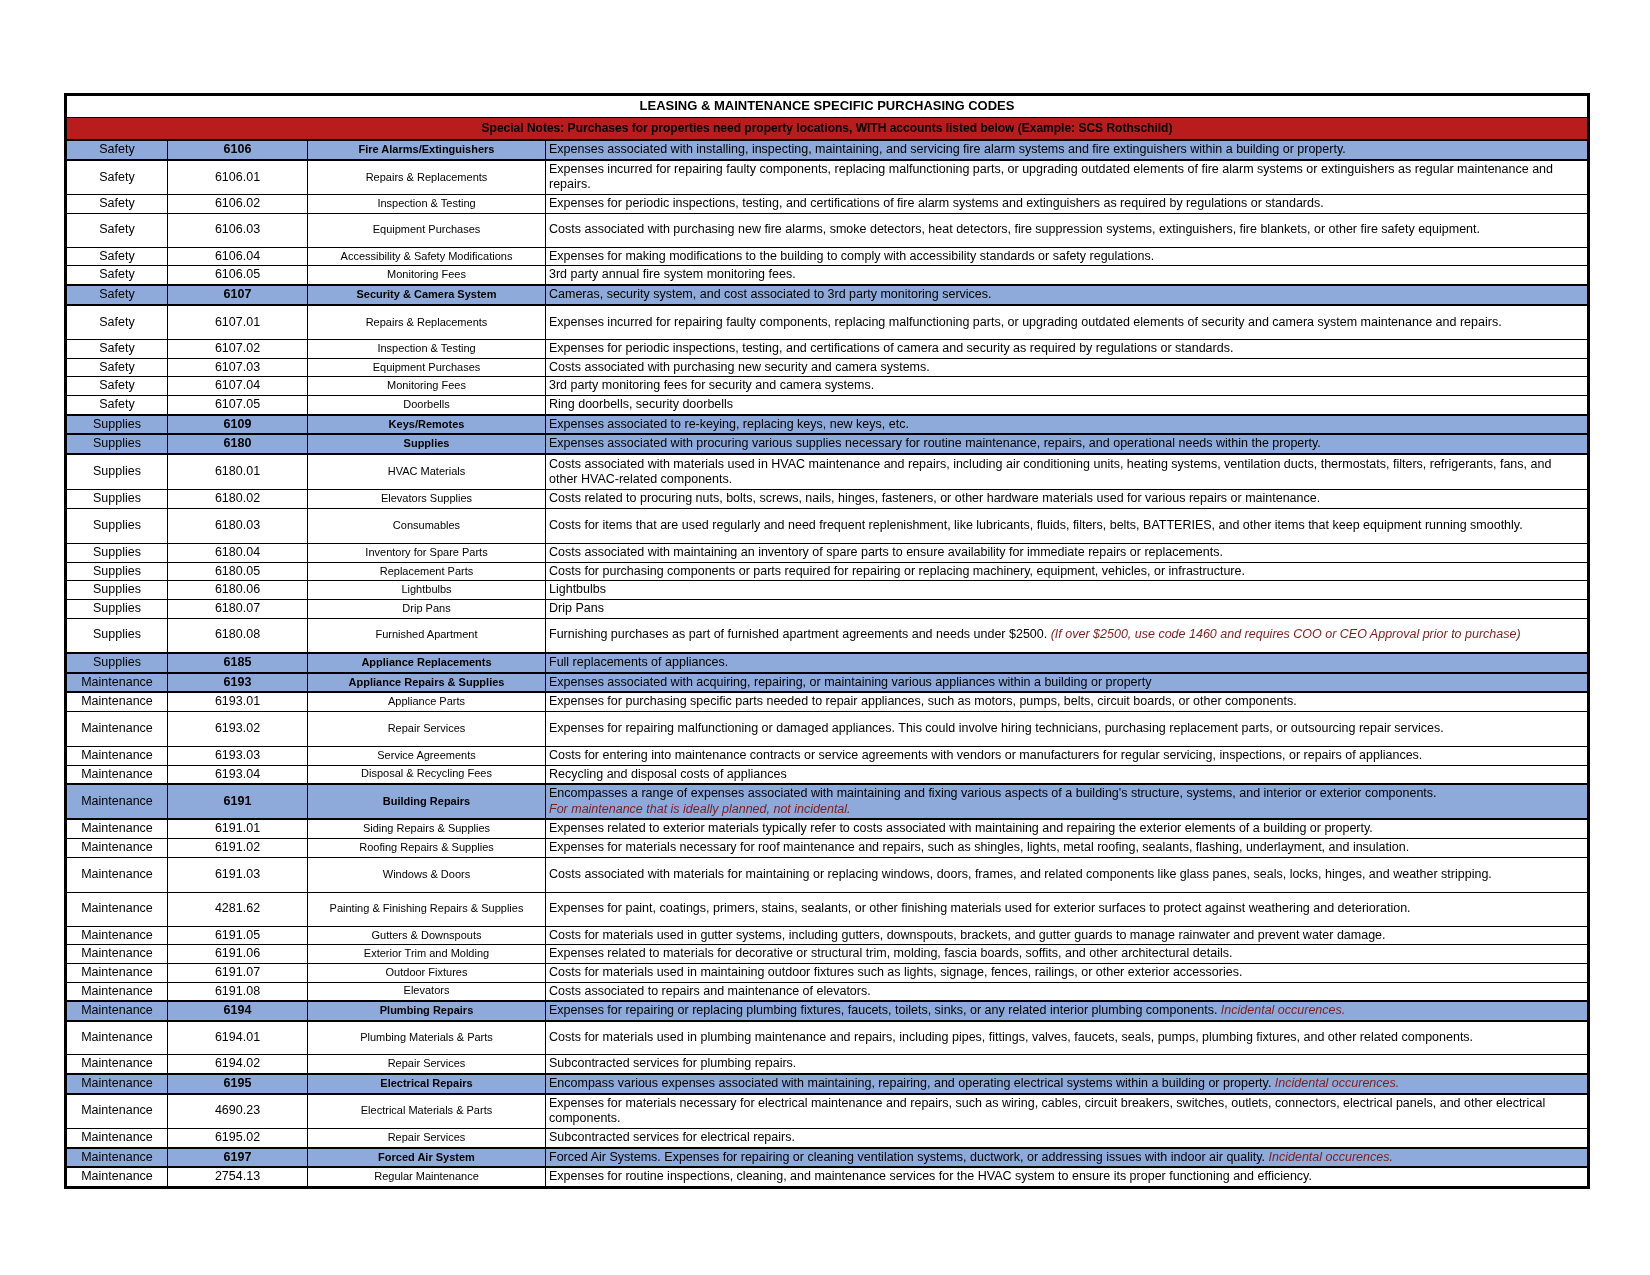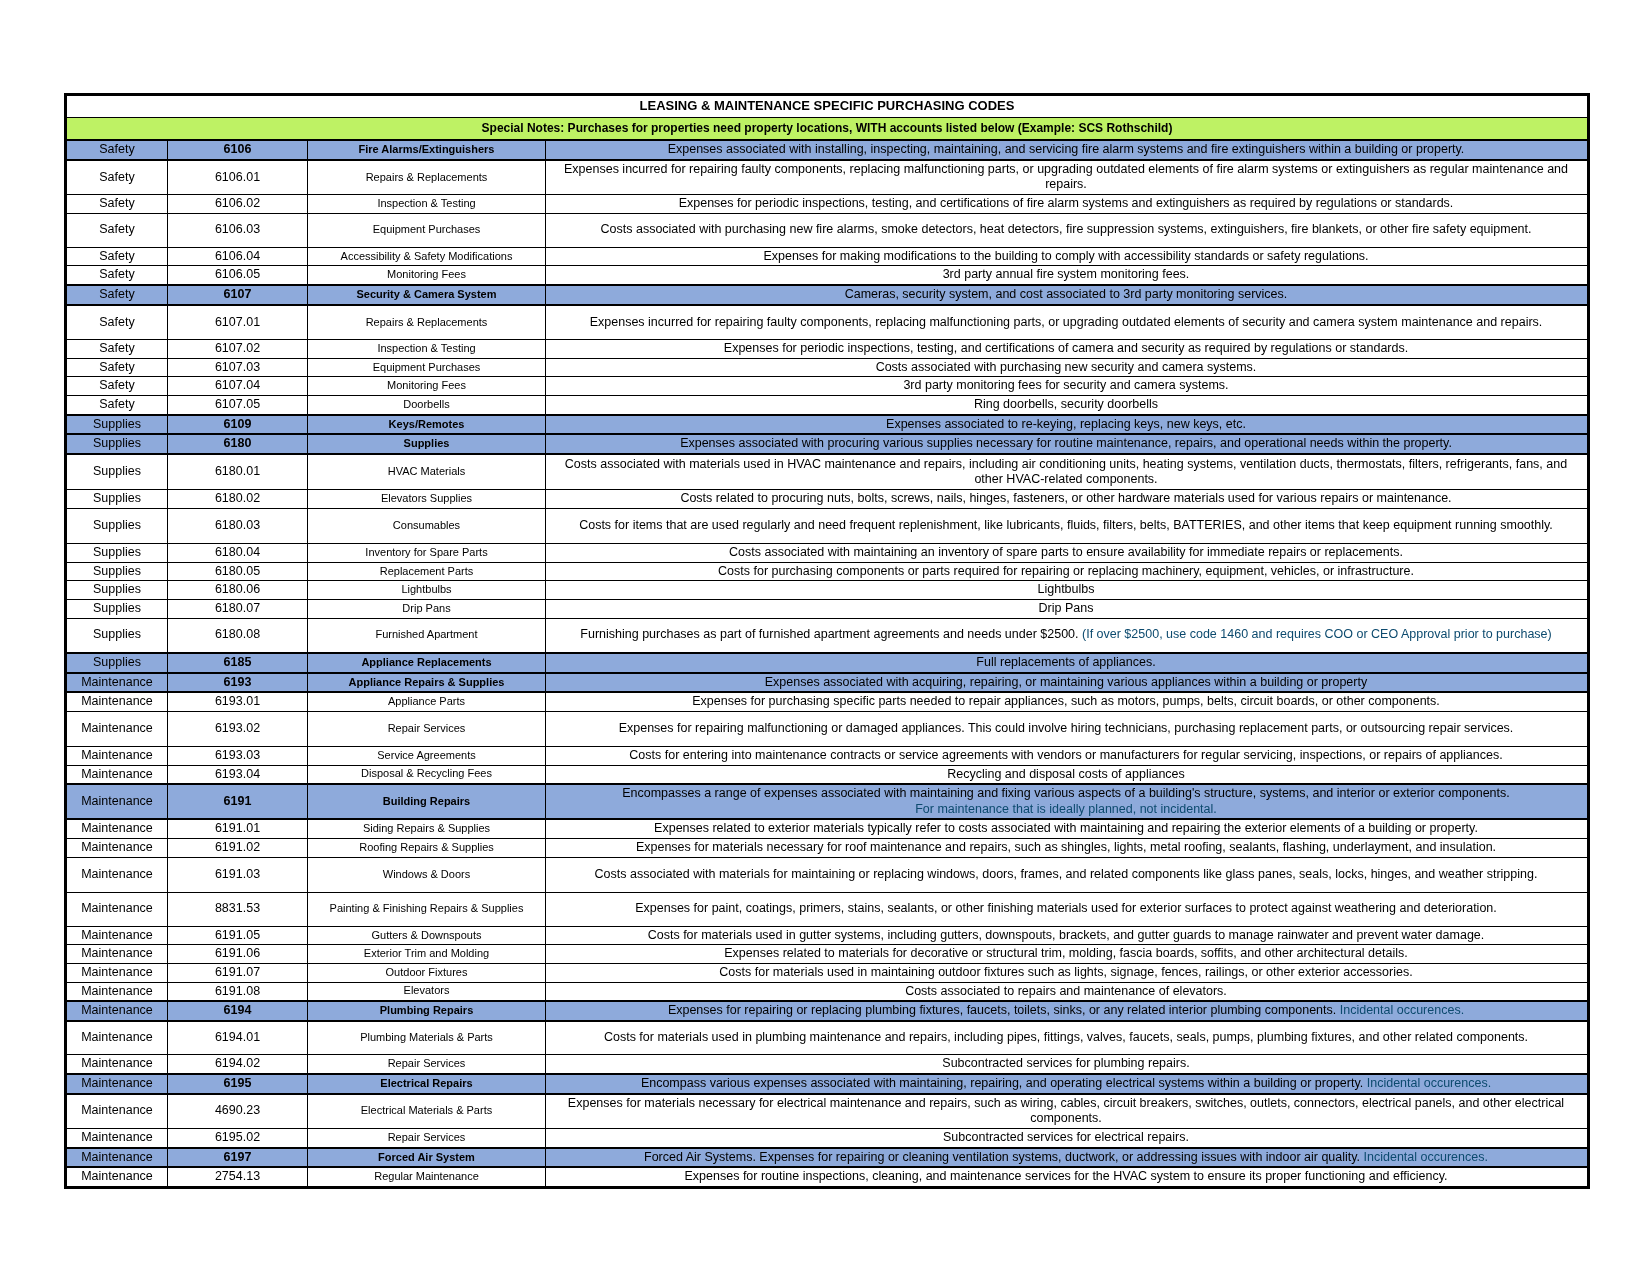--- a/index.html
+++ b/index.html
@@ -3,28 +3,28 @@
 <meta charset="utf-8">
 <style>
   html,body{margin:0;padding:0;background:#fff;}
   .page{position:relative;width:1650px;height:1275px;background:#ffffff;overflow:hidden;
         font-family:"Liberation Sans",sans-serif;color:#000;border-radius:23px;}
   .sheet{position:absolute;left:64px;top:93px;}
   table.codes{border-collapse:collapse;table-layout:fixed;width:1523px;border:3px solid #000;}
   td,th{border:1px solid #000;padding:1px 4px;vertical-align:middle;
         font-size:12.5px;line-height:1.25;overflow:hidden;}
   tr.title-row td{font-weight:bold;text-align:center;font-size:13px;height:19px;background:#fff;}
-  tr.notes-row td{font-weight:bold;text-align:center;font-size:12px;height:19px;background:#bef264;}
+  tr.notes-row td{font-weight:bold;text-align:center;font-size:12px;height:19px;background:#b91c1c;}
   tr.head-row th{font-weight:bold;text-align:center;font-size:16px;height:46px;background:#fff;line-height:1.2;}
   .c-type,.c-gl,.c-name{text-align:center;}
   .c-name{white-space:nowrap;font-size:11px;}
-  .c-desc{text-align:center;padding-left:3px;}
+  .c-desc{text-align:left;padding-left:3px;}
   tr.cat td{background:#8EAADB;border-top:2px solid #000;border-bottom:2px solid #000;}
   tr.cat td.c-gl, tr.cat td.c-name{font-weight:bold;}
-  .orange{color:#0c4a6e;}
+  .orange{color:#7f1d1d;font-style:italic;}
 </style>
 </head>
 <body>
 
 <div class="page">
   <div class="sheet">
     <table class="codes">
       <colgroup>
         <col style="width:102px">
         <col style="width:140px">
@@ -227,21 +227,21 @@
             <td class="c-desc"><span>Expenses for materials necessary for roof maintenance and repairs, such as shingles, lights, metal roofing, sealants, flashing, underlayment, and insulation.</span></td>
           </tr>
           <tr style="height: 35px;">
             <td class="c-type">Maintenance</td>
             <td class="c-gl">6191.03</td>
             <td class="c-name">Windows &amp; Doors</td>
             <td class="c-desc"><span>Costs associated with materials for maintaining or replacing windows, doors, frames, and related components like glass panes, seals, locks, hinges, and weather stripping.</span></td>
           </tr>
           <tr style="height: 34px;">
             <td class="c-type">Maintenance</td>
-            <td class="c-gl">8831.53</td>
+            <td class="c-gl">4281.62</td>
             <td class="c-name">Painting &amp; Finishing Repairs &amp; Supplies</td>
             <td class="c-desc"><span>Expenses for paint, coatings, primers, stains, sealants, or other finishing materials used for exterior surfaces to protect against weathering and deterioration.</span></td>
           </tr>
           <tr style="height: 17px;">
             <td class="c-type">Maintenance</td>
             <td class="c-gl">6191.05</td>
             <td class="c-name">Gutters &amp; Downspouts</td>
             <td class="c-desc"><span>Costs for materials used in gutter systems, including gutters, downspouts, brackets, and gutter guards to manage rainwater and prevent water damage.</span></td>
           </tr>
           <tr style="height: 17px;">

